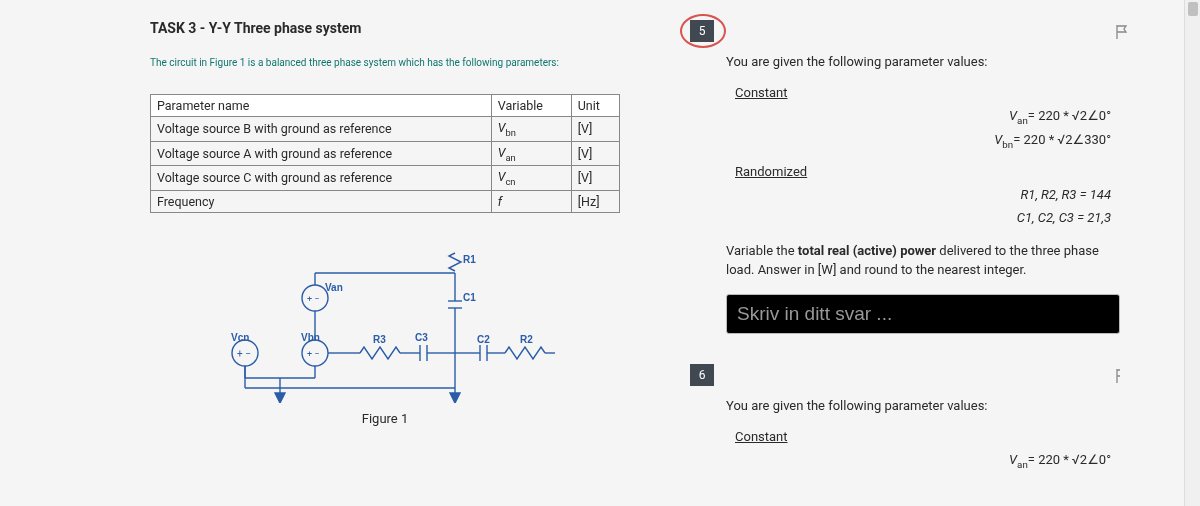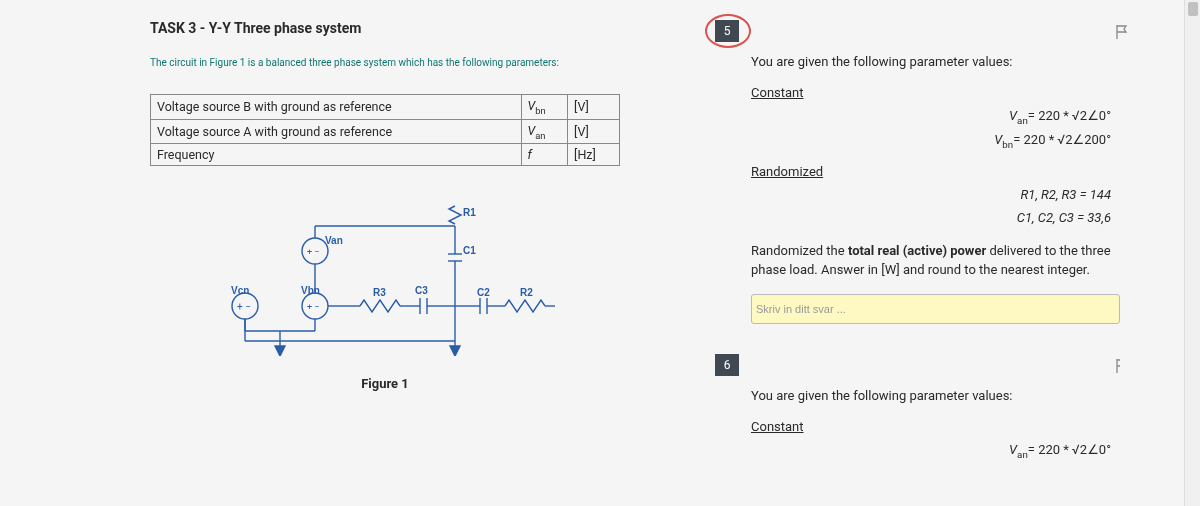--- a/index.html
+++ b/index.html
@@ -27,21 +27,21 @@
       right: 2px;
       top: 2px;
       width: 10px;
       height: 14px;
       background: #c0c0c0;
       border-radius: 2px;
     }
     .main {
       display: flex;
       padding: 20px 40px 0 150px;
-      gap: 95px;
+      gap: 70px;
       height: 100%;
     }
     .left-col { width: 470px; flex-shrink: 0; }
     .right-col { flex: 1; padding-right: 40px; }
     .task-title { font-weight: 700; font-size: 14px; margin-bottom: 20px; color: #2a2a2a; }
     .intro { font-size: 10px; margin-bottom: 24px; line-height: 1.4; color: #0f766e; }
     table.params {
       border-collapse: collapse;
       width: 100%;
       margin-bottom: 20px;
@@ -56,21 +56,21 @@
     }
     table.params th { background: #fff; }
     .figure-box {
       margin-top: 10px;
       text-align: center;
     }
     .figure-svg {
       display: block;
       margin: 0 auto;
     }
-    .figure-caption { font-weight: 700; font-size: 13px; margin-top: 20px; color: #2a2a2a; }
+    .figure-caption { font-weight: 400; font-size: 13px; margin-top: 8px; color: #2a2a2a; }
     .question-block { margin-bottom: 30px; position: relative; }
     .q-header { display: flex; align-items: flex-start; margin-bottom: 10px; }
     .q-num {
       background: #404952;
       color: #fff;
       width: 24px;
       height: 22px;
       display: flex;
       align-items: center;
       justify-content: center;
@@ -91,60 +91,70 @@
       pointer-events: none;
     }
     .flag-icon {
       position: absolute;
       right: -10px;
       top: 4px;
       color: #888;
     }
     .q-body { padding-left: 36px; font-size: 13px; color: #2a2a2a; line-height: 1.6; }
     .q-intro { margin-bottom: 10px; margin-left: 0; }
-    .sect-head { text-decoration: underline; font-weight: normal; }
+    .sect-head { text-decoration: underline; font-weight: normal; margin-left: 9px; }
     .formula-line { margin: 2px 9px; text-align: right; }
     .formula-line i { font-style: italic; }
     sub { font-size: 0.75em; }
     .task-text { margin-top: 14px; margin-bottom: 10px; line-height: 1.45; }
     .answer-input {
       width: 100%;
-      padding: 8px 4px;
+      padding: 8px 10px;
       border: 1px solid #bbb;
       border-radius: 3px;
-      font-size: 11px;
+      font-size: 19px;
       color: #888;
-      background: #fef9c3;
+      background: #000000;
       margin-top: 4px;
     }
     .answer-input::placeholder { color: #999; }
     .cutoff { overflow: hidden; max-height: 105px; }
   </style>
 </head>
 <body>
 
 <div class="scrollbar">
   <div class="scrollbar-thumb"></div>
 </div>
 
 <div class="main">
   <div class="left-col">
     <div class="task-title">TASK 3 - Y-Y Three phase system</div>
     <div class="intro">The circuit in Figure 1 is a balanced three phase system which has the following parameters:</div>
 
     <table class="params">
       <tbody>
+          <tr>
+        <th>Parameter name</th>
+        <th>Variable</th>
+        <th>Unit</th>
+      </tr>
       <tr>
             <td>Voltage source B with ground as reference</td>
             <td><i>V</i><sub>bn</sub></td>
             <td>[V]</td>
           </tr>
       <tr>
             <td>Voltage source A with ground as reference</td>
             <td><i>V</i><sub>an</sub></td>
+            <td>[V]</td>
+          </tr>
+      <tr>
+            <td>Voltage source C with ground as reference</td>
+            <td><i>V</i><sub>cn</sub></td>
             <td>[V]</td>
           </tr>
       <tr>
             <td>Frequency</td>
             <td><i>f</i></td>
             <td>[Hz]</td>
           </tr>
     </tbody>
       </table>
 
@@ -228,26 +238,26 @@
         <span class="flag-icon">
           <svg width="16" height="16" viewBox="0 0 16 16">
               <path d="M3 1 v14 M3 2 h9 l-2 3 l2 3 h-9" fill="none" stroke="#888" stroke-width="1.3"></path>
             </svg>
         </span>
       </div>
       <div class="q-body">
         <div class="q-intro">You are given the following parameter values:</div>
         <div class="sect-head">Constant</div>
         <div class="formula-line"><i>V</i><sub>an</sub><span>= 220 * √2∠0°</span></div>
-        <div class="formula-line"><i>V</i><sub>bn</sub><span>= 220 * √2∠200°</span></div>
+        <div class="formula-line"><i>V</i><sub>bn</sub><span>= 220 * √2∠330°</span></div>
         <div class="sect-head" style="margin-top:10px">Randomized</div>
         <div class="formula-line"><i>R1, R2, R3 = 144</i></div>
-        <div class="formula-line"><i>C1, C2, C3 = 33,6</i></div>
+        <div class="formula-line"><i>C1, C2, C3 = 21,3</i></div>
         <div class="task-text">
-          <span>Randomized the </span><b>total real (active) power</b><span> delivered to the three phase load. Answer in [W] and round to the nearest integer.</span>
+          <span>Variable the </span><b>total real (active) power</b><span> delivered to the three phase load. Answer in [W] and round to the nearest integer.</span>
         </div>
         <input class="answer-input" placeholder="Skriv in ditt svar ..." style="">
       </div>
     </div>
 
     <div class="question-block cutoff">
       <div class="q-header">
         <div class="q-num">6</div>
         <span class="flag-icon">
           <svg width="16" height="16" viewBox="0 0 16 16">

